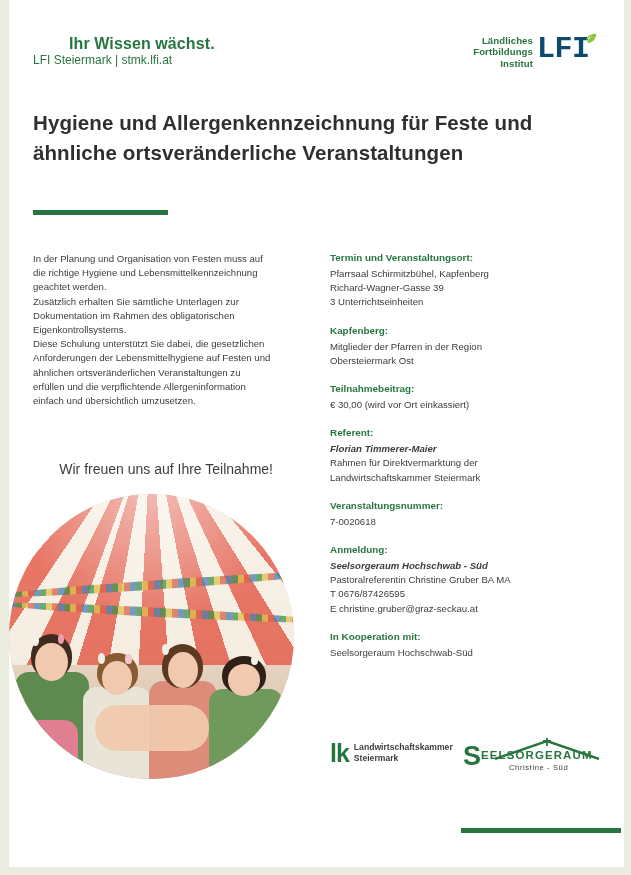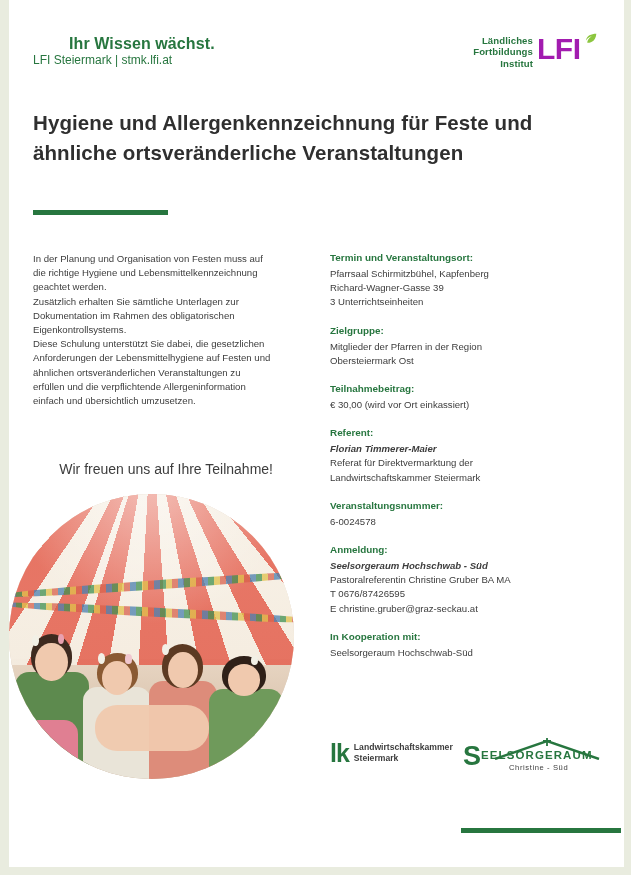--- a/index.html
+++ b/index.html
@@ -80,23 +80,24 @@
     padding-right: 4px;
     letter-spacing: .1px;
   }
   .logo-mark {
     position: relative;
     width: 58px; height: 38px;
   }
   .logo-mark .lfi-text {
     font-size: 30px;
     font-weight: bold;
-    color: #a21caf;
+    color: #0c4a6e;
     line-height: 34px;
     letter-spacing: -0.5px;
+    font-family: Liberation Mono, monospace;
   }
   .logo-mark .leaf {
     position: absolute;
     right: -2px; top: 1px;
     width: 13px; height: 13px;
   }
 
   
   .title {
     position: absolute;
@@ -378,40 +379,40 @@
 <div class="right-col">
 
   <div class="block">
     <div class="block-title">Termin und Veranstaltungsort:</div>
     <div class="block-line">Pfarrsaal Schirmitzbühel, Kapfenberg</div>
     <div class="block-line">Richard-Wagner-Gasse 39</div>
     <div class="block-line">3 Unterrichtseinheiten</div>
   </div>
 
   <div class="block">
-    <div class="block-title">Zielgruppe:</div>
+    <div class="block-title">Kapfenberg:</div>
     <div class="block-line">Mitglieder der Pfarren in der Region</div>
     <div class="block-line">Obersteiermark Ost</div>
   </div>
 
   <div class="block">
     <div class="block-title">Teilnahmebeitrag:</div>
     <div class="block-line">€ 30,00 (wird vor Ort einkassiert)</div>
   </div>
 
   <div class="block">
     <div class="block-title">Referent:</div>
     <div class="block-line bold">Florian Timmerer-Maier</div>
-    <div class="block-line">Referat für Direktvermarktung der</div>
+    <div class="block-line">Rahmen für Direktvermarktung der</div>
     <div class="block-line">Landwirtschaftskammer Steiermark</div>
   </div>
 
   <div class="block">
     <div class="block-title">Veranstaltungsnummer:</div>
-    <div class="block-line">6-0024578</div>
+    <div class="block-line">7-0020618</div>
   </div>
 
   <div class="block">
     <div class="block-title">Anmeldung:</div>
     <div class="block-line bold">Seelsorgeraum Hochschwab - Süd</div>
     <div class="block-line">Pastoralreferentin Christine Gruber BA MA</div>
     <div class="block-line">T 0676/87426595</div>
     <div class="block-line">E christine.gruber@graz-seckau.at</div>
   </div>
 

